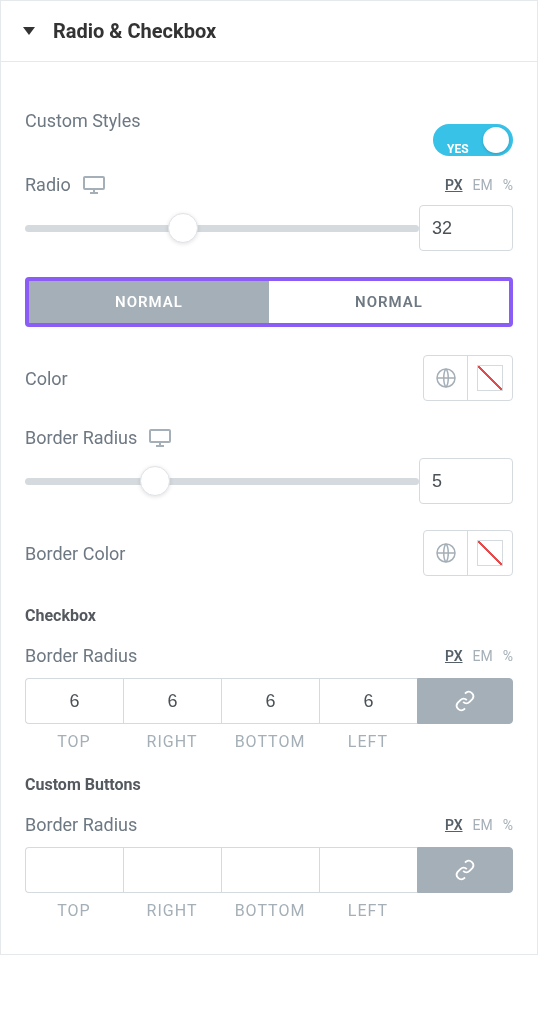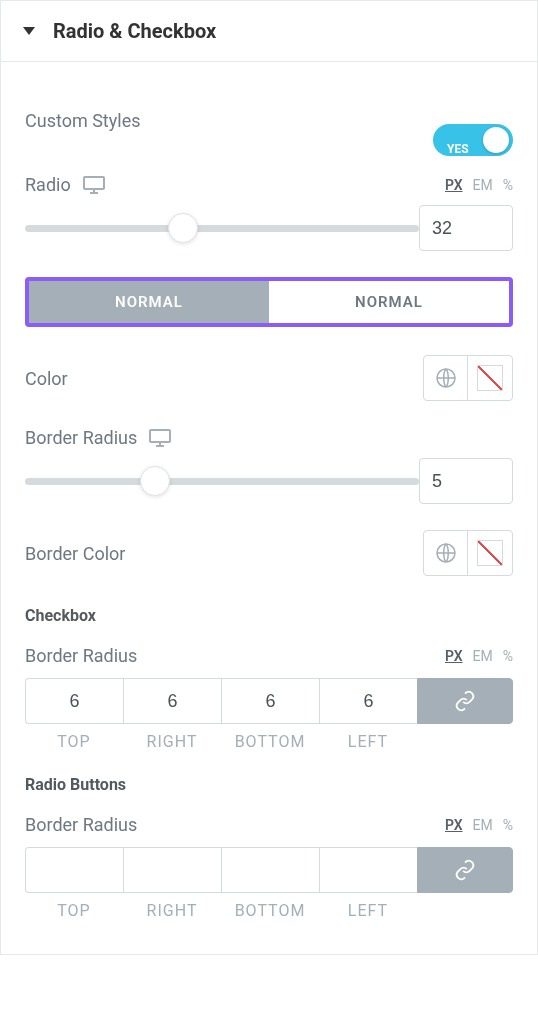--- a/index.html
+++ b/index.html
@@ -317,21 +317,21 @@
       </div>
     </div>
     <div class="dim-labels">
       <span>TOP</span>
       <span>RIGHT</span>
       <span>BOTTOM</span>
       <span>LEFT</span>
       <span class="spacer"></span>
     </div>
 
-    <div class="subhead">Radio Buttons</div>
+    <div class="subhead">Custom Buttons</div>
     <div class="row" style="margin-bottom:12px;">
       <div class="label">Border Radius</div>
       <div class="units">
         <span class="unit active">PX</span>
         <span class="unit">EM</span>
         <span class="unit">%</span>
       </div>
     </div>
     <div class="dim-row">
       <div class="dim-cell"><input value="" style=""></div>

